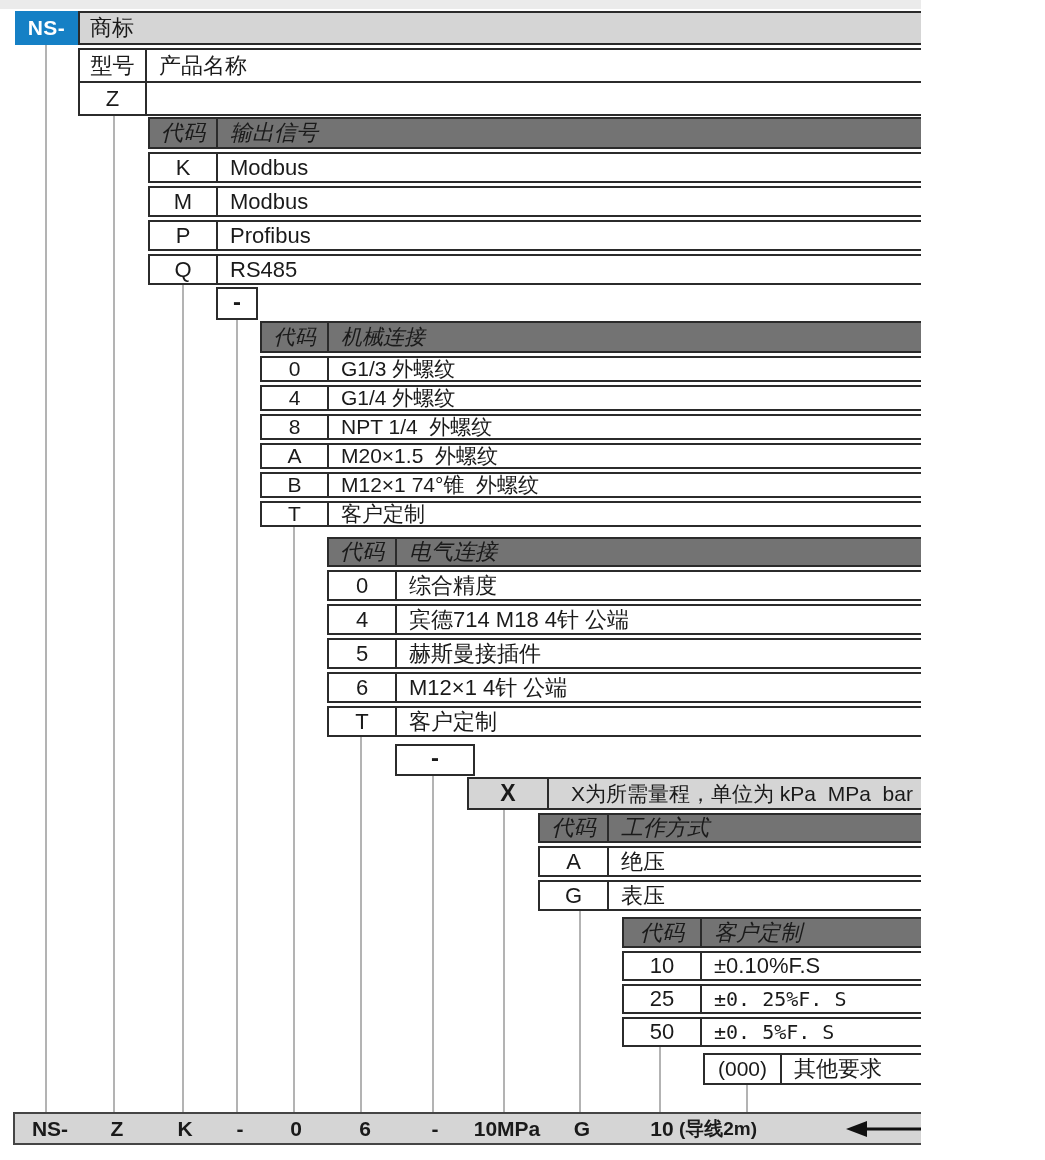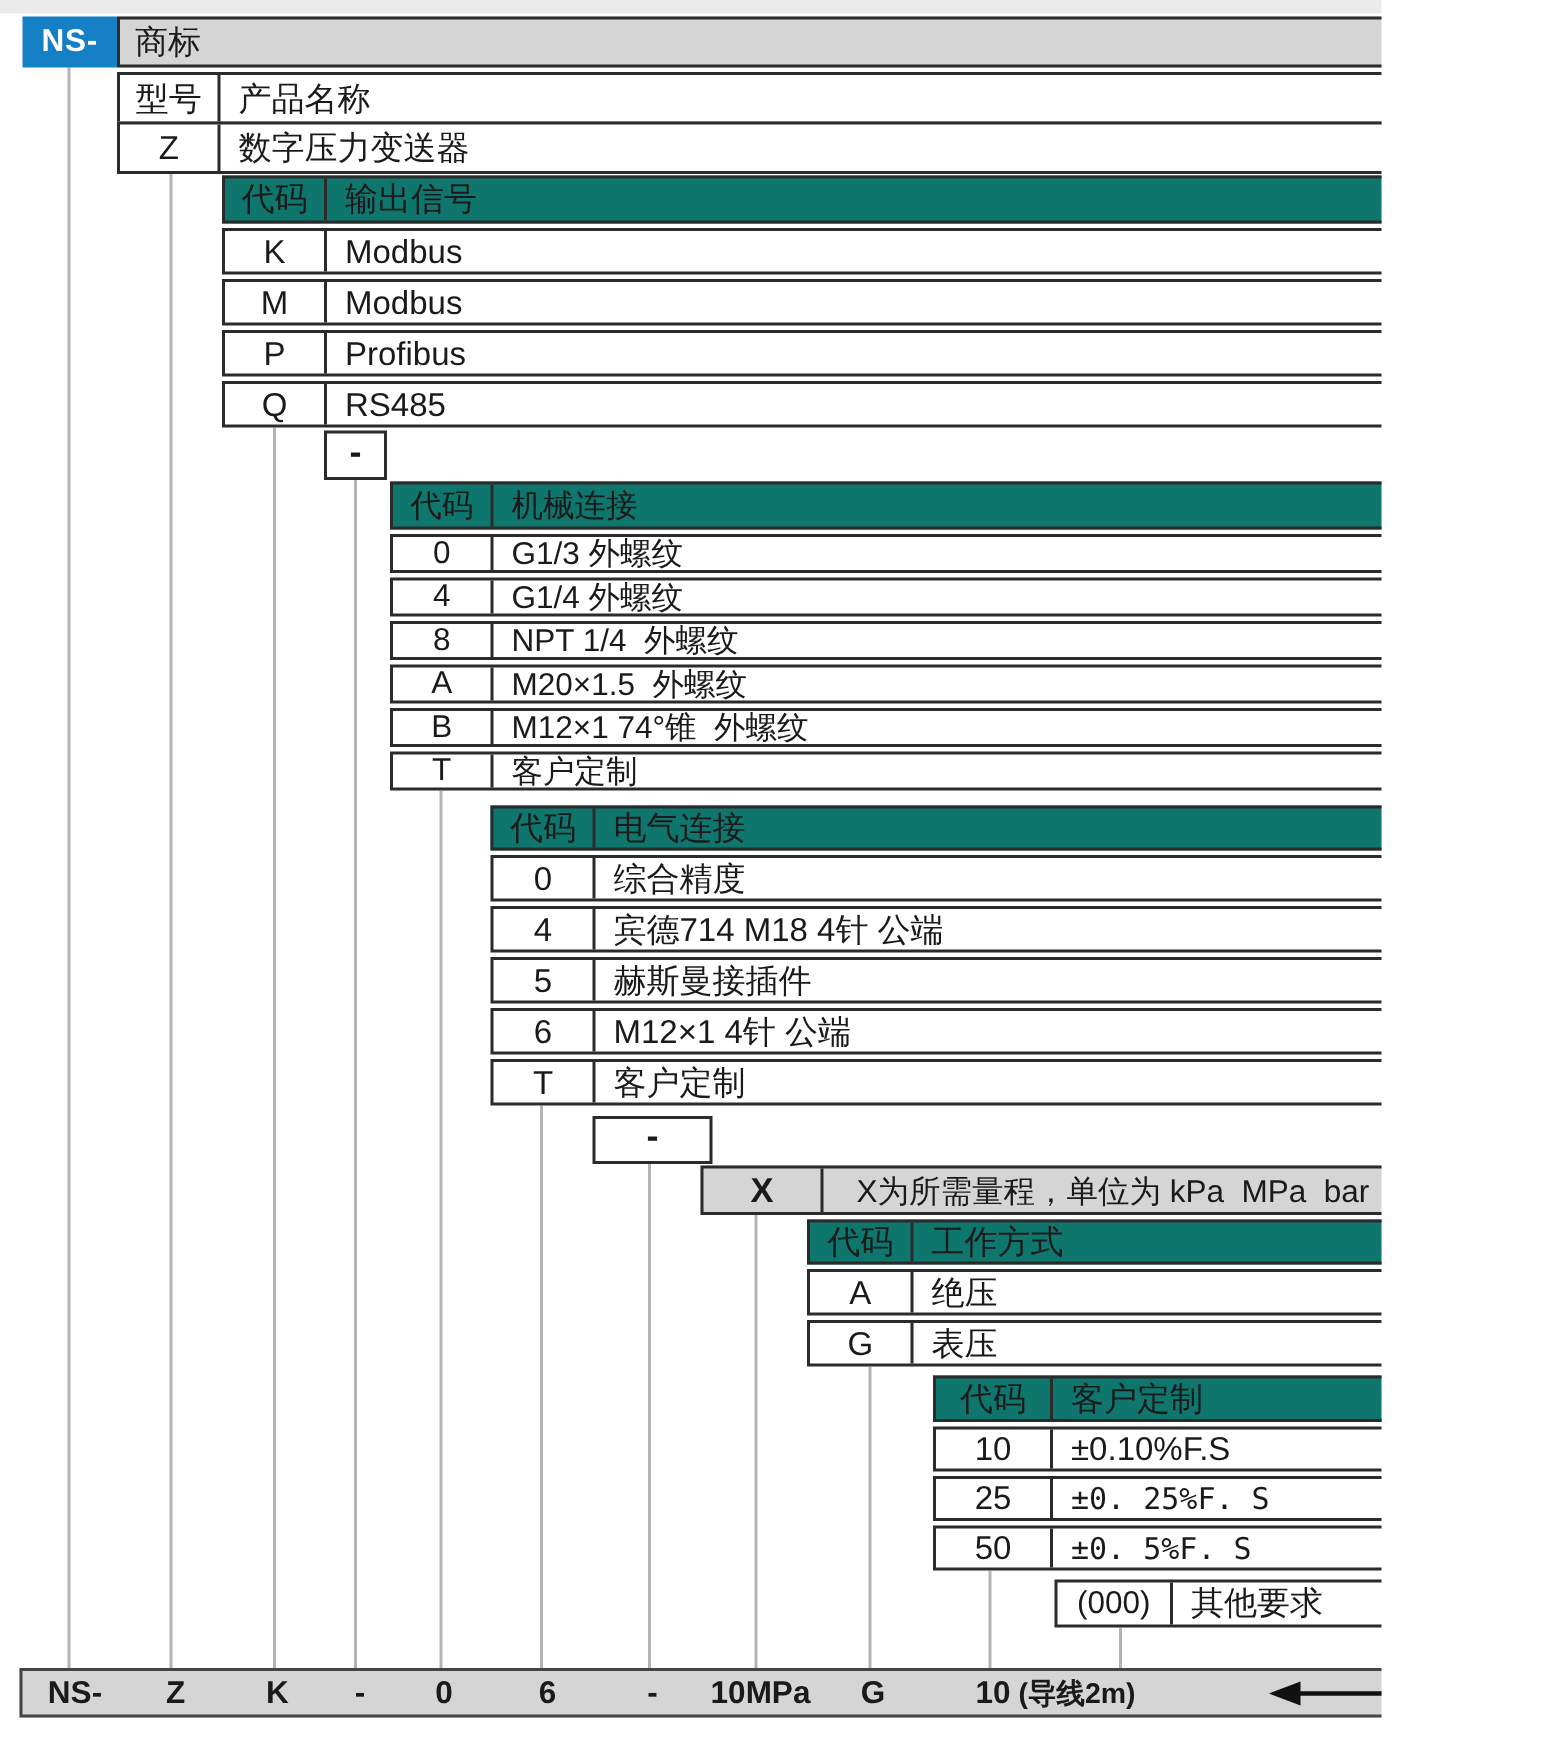--- a/index.html
+++ b/index.html
@@ -28,21 +28,21 @@
   }
 
   
   .model{position:absolute;left:78px;top:45px;width:957px;z-index:2;}
   .model .trow{height:35px;}
   .model .trow + .trow{margin-top:-2px;}
   .model .c1{width:67px;}
 
   .tbl{position:absolute;z-index:2;}
   .thead,.trow{display:flex;box-sizing:border-box;border:2px solid #2b2b2b;background:#fff;}
-  .thead{background:#0f766e;}
+  .thead{background:#737373;font-style:italic;}
   .trow{margin-top:3px;justify-content:space-between;}
   .c1{box-sizing:border-box;border-right:2px solid #2b2b2b;display:flex;align-items:center;justify-content:center;flex:0 0 auto;font-size:22px;}
   .c2{flex:1;display:flex;align-items:center;padding-left:12px;font-size:22px;white-space:pre;}
 
   #sec-output{left:148px;top:117px;width:887px;}
   #sec-output .thead{height:32px;} #sec-output .trow{height:31px;} #sec-output .c1{width:68px;}
 
   #sec-mech{left:260px;top:321px;width:775px;}
   #sec-mech .thead{height:32px;} #sec-mech .trow{height:26px;} #sec-mech .c1{width:67px;}
   #sec-mech .c2,#sec-mech .c1{font-size:21px;}
@@ -111,21 +111,20 @@
   <div class="brand">NS-</div>
   <div class="bx grayfill trademark">商标</div>
 
   <div class="model">
     <div class="trow">
       <div class="c1">型号</div>
       <div class="c2">产品名称</div>
     </div>
     <div class="trow">
       <div class="c1">Z</div>
-      <div class="c2">数字压力变送器</div>
     </div>
   </div>
 
   <div class="tbl" id="sec-output">
     <div class="thead">
       <div class="c1">代码</div>
       <div class="c2">输出信号</div>
     </div>
     <div class="trow">
       <div class="c1">K</div>

